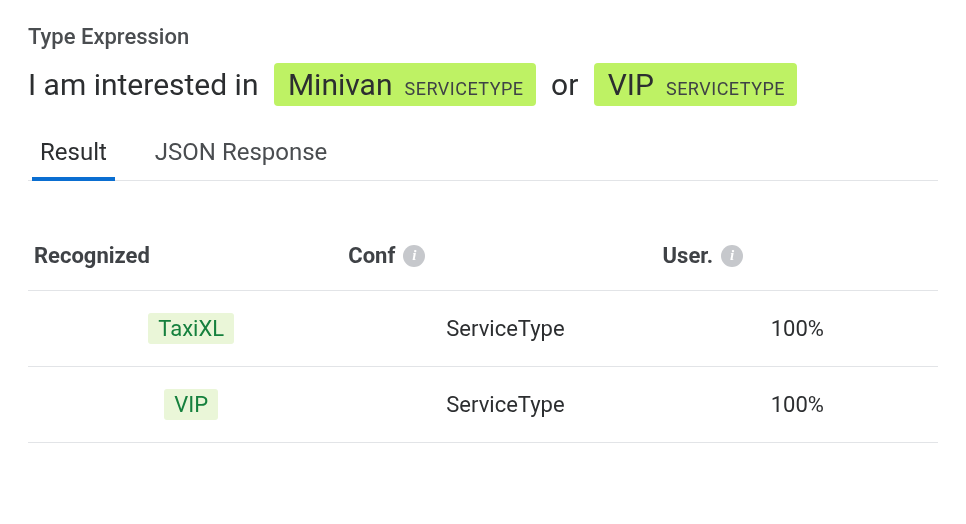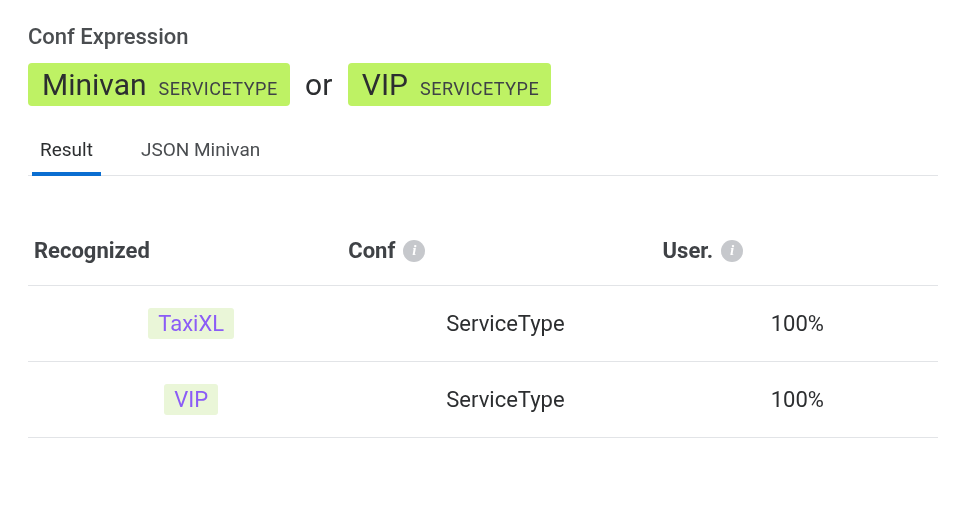--- a/index.html
+++ b/index.html
@@ -50,21 +50,21 @@
       color: #3f4246;
       text-transform: uppercase;
     }
     .tabs {
       display: flex;
       gap: 40px;
       border-bottom: 1px solid #e2e4e7;
       padding-left: 8px;
     }
     .tab {
-      font-size: 19px;
+      font-size: 24px;
       color: #4a4d50;
       padding: 10px 4px 14px 4px;
       cursor: pointer;
       position: relative;
     }
     .tab.active {
       color: #2c2e30;
     }
     .tab.active::after {
       content: "";
@@ -117,43 +117,44 @@
     .td {
       font-size: 22px;
       color: #2c2e30;
     }
     .recog-chip {
       background: #eaf6d8;
       border-radius: 3px;
       padding: 3px 10px;
       display: inline-block;
       font-size: 22px;
-      color: #8b5cf6;
+      color: #15803d;
     }
   </style>
 </head>
 <body>
 
-<div class="section-label">Conf Expression</div>
+<div class="section-label">Type Expression</div>
 
 <div class="expression-line">
+  <span class="expr-text">I am interested in </span>
   <span class="entity-chip">
     <span class="entity-value">Minivan</span>
     <span class="entity-type">SERVICETYPE</span>
   </span>
   <span class="expr-text"> or </span>
   <span class="entity-chip">
     <span class="entity-value">VIP</span>
     <span class="entity-type">SERVICETYPE</span>
   </span>
 </div>
 
 <div class="tabs">
   <div class="tab active">Result</div>
-  <div class="tab">JSON Minivan</div>
+  <div class="tab">JSON Response</div>
 </div>
 
 <div class="table">
   <div class="thead">
     <div class="th">
       <span>Recognized</span>
     </div>
     <div class="th">
       <span>Conf</span>
       <span class="info-icon">i</span>

